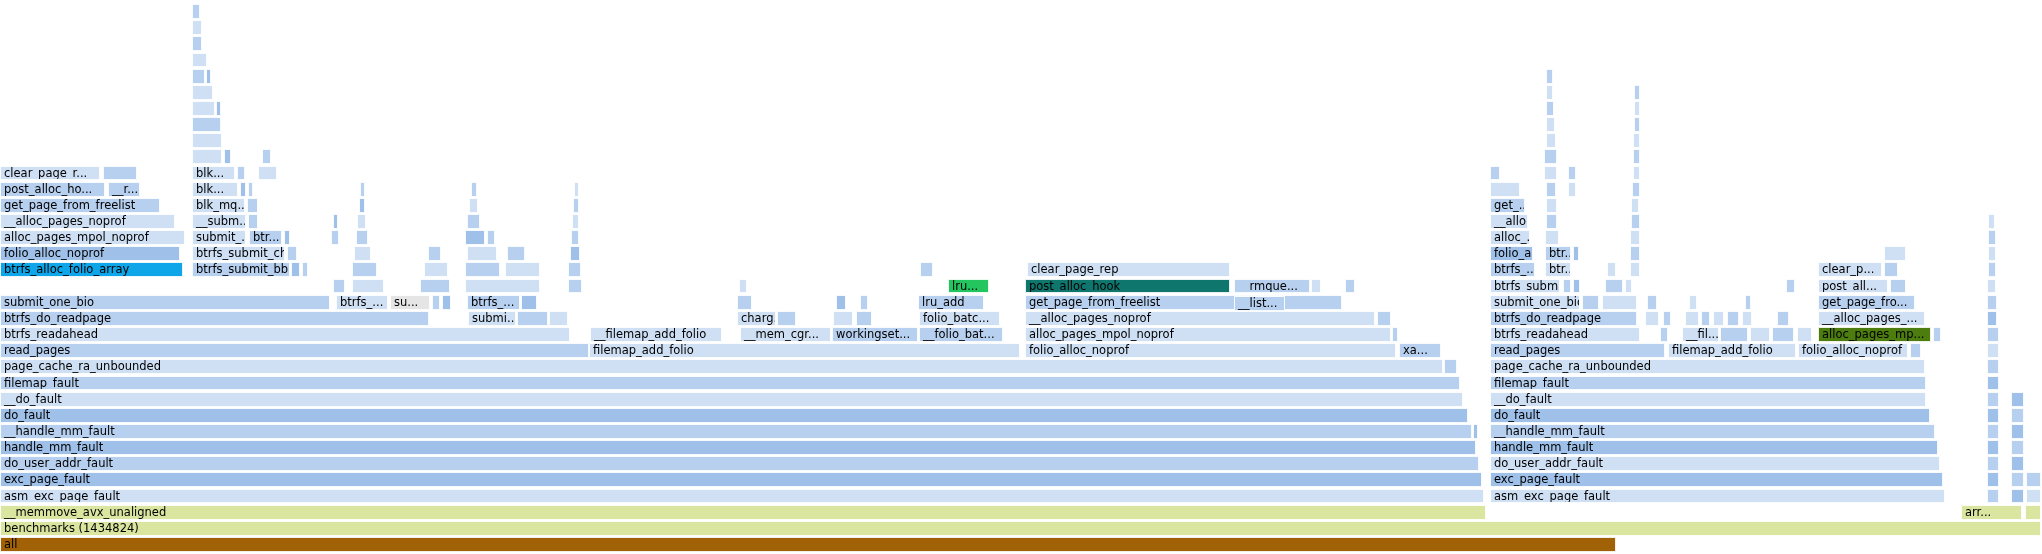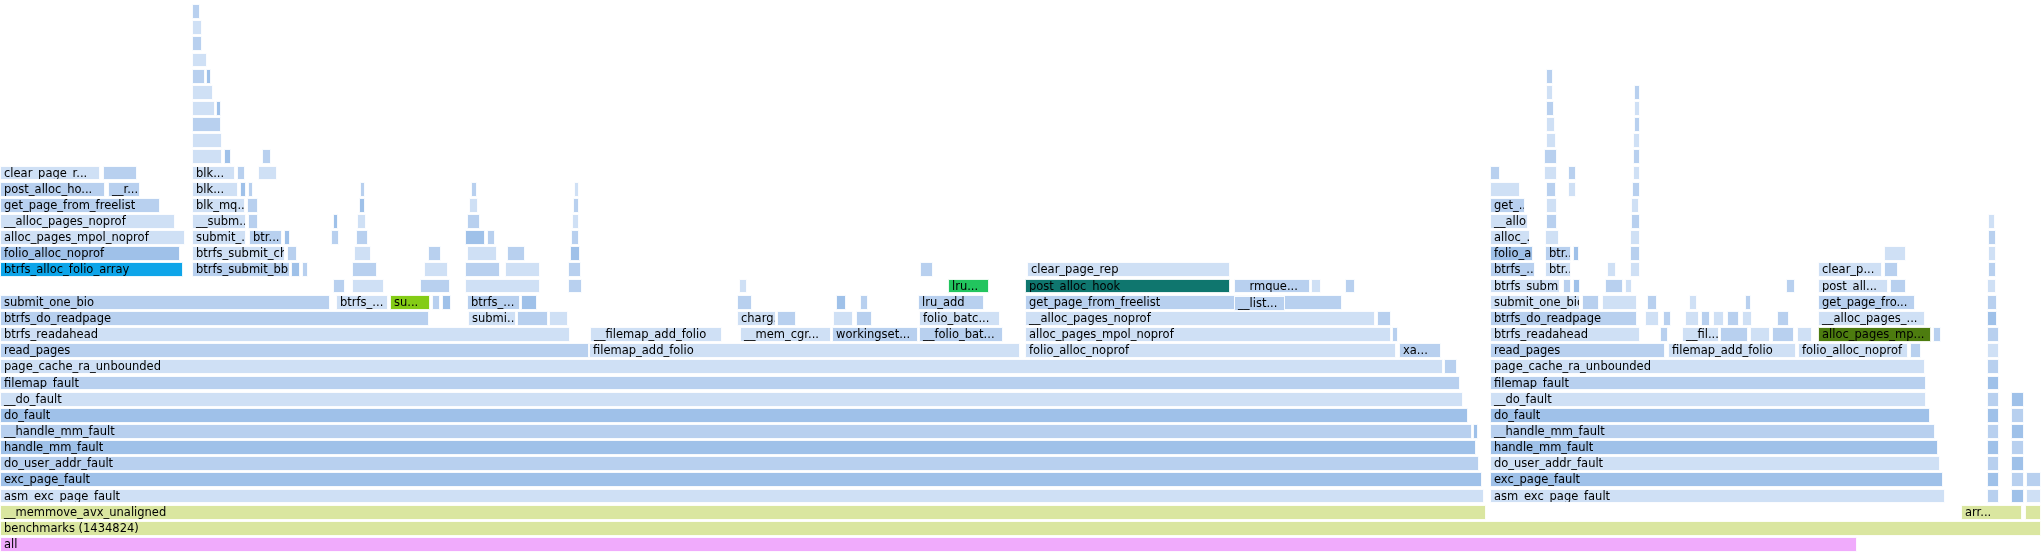--- a/index.html
+++ b/index.html
@@ -6,21 +6,21 @@
   #stage{position:relative;width:2042px;height:554px;background:#ffffff;overflow:hidden;
          font-family:"DejaVu Sans","Liberation Sans",sans-serif;}
   .cell{position:absolute;height:14.9px;box-sizing:border-box;border:1px solid rgba(255,255,255,0.9);
         font-size:11.5px;line-height:13.5px;color:#000;padding-left:3px;white-space:nowrap;
         overflow:hidden;cursor:pointer;}
 </style>
 </head>
 <body>
 
 <div id="stage">
-    <div class="cell" style="left: 0px; width: 1857px; top: 537px; background: #f0abfc;">all</div>
+    <div class="cell" style="left: 0px; width: 1616px; top: 537px; background: #a16207;">all</div>
     <div class="cell" style="left: 0px; width: 2041px; top: 520.85px; background: rgb(218, 230, 160);">benchmarks (1434824)</div>
     <div class="cell" style="left: 0px; width: 1486px; top: 504.7px; background: rgb(218, 230, 160);">__memmove_avx_unaligned</div>
     <div class="cell" style="left: 0px; width: 1484px; top: 488.55px; background: rgb(207, 224, 245);">asm_exc_page_fault</div>
     <div class="cell" style="left: 0px; width: 1482px; top: 472.4px; background: rgb(159, 193, 233);">exc_page_fault</div>
     <div class="cell" style="left: 0px; width: 1479px; top: 456.25px; background: rgb(184, 208, 239);">do_user_addr_fault</div>
     <div class="cell" style="left: 0px; width: 1476px; top: 440.1px; background: rgb(159, 193, 233);">handle_mm_fault</div>
     <div class="cell" style="left: 0px; width: 1472px; top: 423.95px; background: rgb(184, 208, 239);">__handle_mm_fault</div>
     <div class="cell" style="left: 1473px; width: 5px; top: 423.95px; background: rgb(159, 193, 233);"></div>
     <div class="cell" style="left: 0px; width: 1468px; top: 407.8px; background: rgb(159, 193, 233);">do_fault</div>
     <div class="cell" style="left: 0px; width: 1463px; top: 391.65px; background: rgb(207, 224, 245);">__do_fault</div>
@@ -44,21 +44,21 @@
     <div class="cell" style="left: 549px; width: 19px; top: 310.9px; background: rgb(207, 224, 245);"></div>
     <div class="cell" style="left: 737px; width: 39px; top: 310.9px; background: rgb(207, 224, 245);">charg...</div>
     <div class="cell" style="left: 777px; width: 19px; top: 310.9px; background: rgb(184, 208, 239);"></div>
     <div class="cell" style="left: 833px; width: 20px; top: 310.9px; background: rgb(207, 224, 245);"></div>
     <div class="cell" style="left: 856px; width: 16px; top: 310.9px; background: rgb(184, 208, 239);"></div>
     <div class="cell" style="left: 919px; width: 81px; top: 310.9px; background: rgb(207, 224, 245);">folio_batc...</div>
     <div class="cell" style="left: 1025px; width: 350px; top: 310.9px; background: rgb(207, 224, 245);">__alloc_pages_noprof</div>
     <div class="cell" style="left: 1377px; width: 14px; top: 310.9px; background: rgb(184, 208, 239);"></div>
     <div class="cell" style="left: 0px; width: 330px; top: 294.75px; background: rgb(184, 208, 239);">submit_one_bio</div>
     <div class="cell" style="left: 336px; width: 52px; top: 294.75px; background: rgb(207, 224, 245);">btrfs_...</div>
-    <div class="cell" style="left: 390px; width: 40px; top: 294.75px; background: #84cc16;">su...</div>
+    <div class="cell" style="left: 390px; width: 40px; top: 294.75px; background: #e5e5e5;">su...</div>
     <div class="cell" style="left: 432px; width: 8px; top: 294.75px; background: rgb(184, 208, 239);"></div>
     <div class="cell" style="left: 442px; width: 9px; top: 294.75px; background: rgb(159, 193, 233);"></div>
     <div class="cell" style="left: 467px; width: 53px; top: 294.75px; background: rgb(184, 208, 239);">btrfs_...</div>
     <div class="cell" style="left: 521px; width: 16px; top: 294.75px; background: rgb(159, 193, 233);"></div>
     <div class="cell" style="left: 737px; width: 15px; top: 294.75px; background: rgb(184, 208, 239);"></div>
     <div class="cell" style="left: 836px; width: 10px; top: 294.75px; background: rgb(159, 193, 233);"></div>
     <div class="cell" style="left: 860px; width: 8px; top: 294.75px; background: rgb(184, 208, 239);"></div>
     <div class="cell" style="left: 918px; width: 66px; top: 294.75px; background: rgb(184, 208, 239);">lru_add</div>
     <div class="cell" style="left: 1025px; width: 317px; top: 294.75px; background: rgb(184, 208, 239);">get_page_from_freelist</div>
     <div class="cell" style="left: 333px; width: 12px; top: 278.6px; background: rgb(184, 208, 239);"></div>

